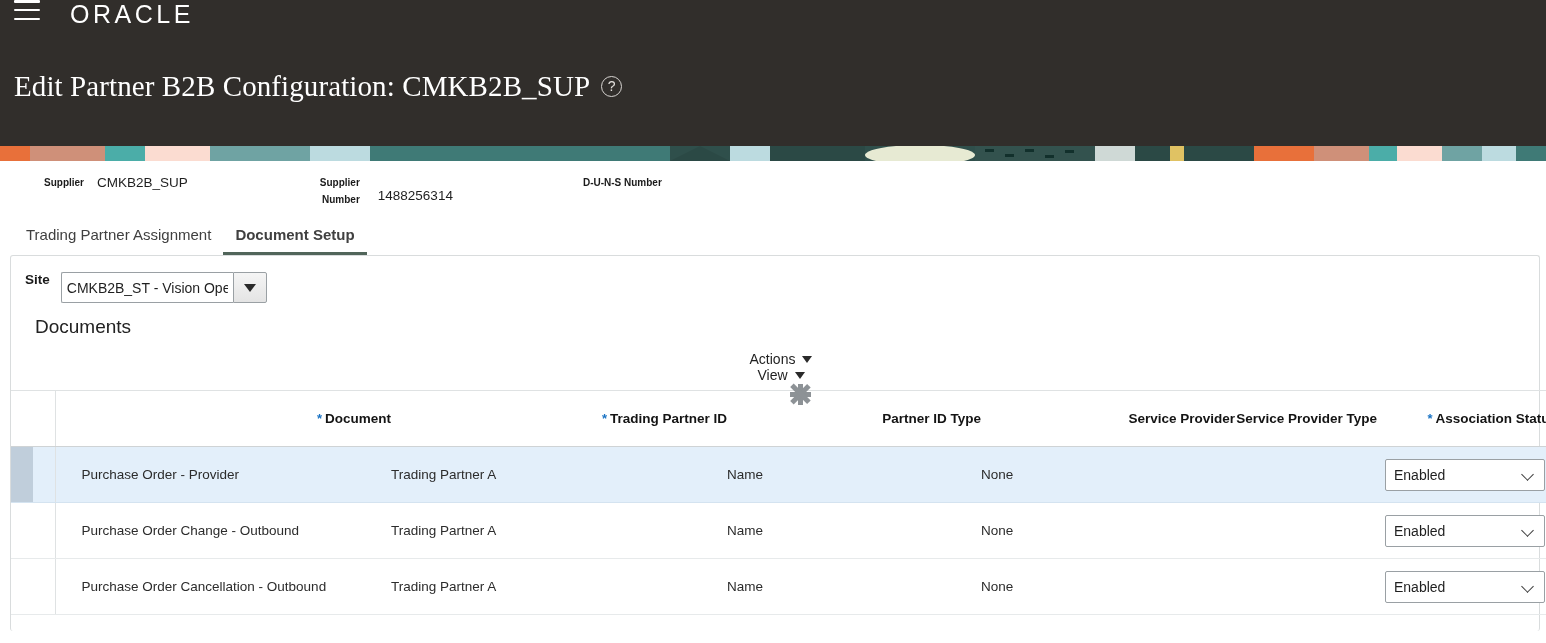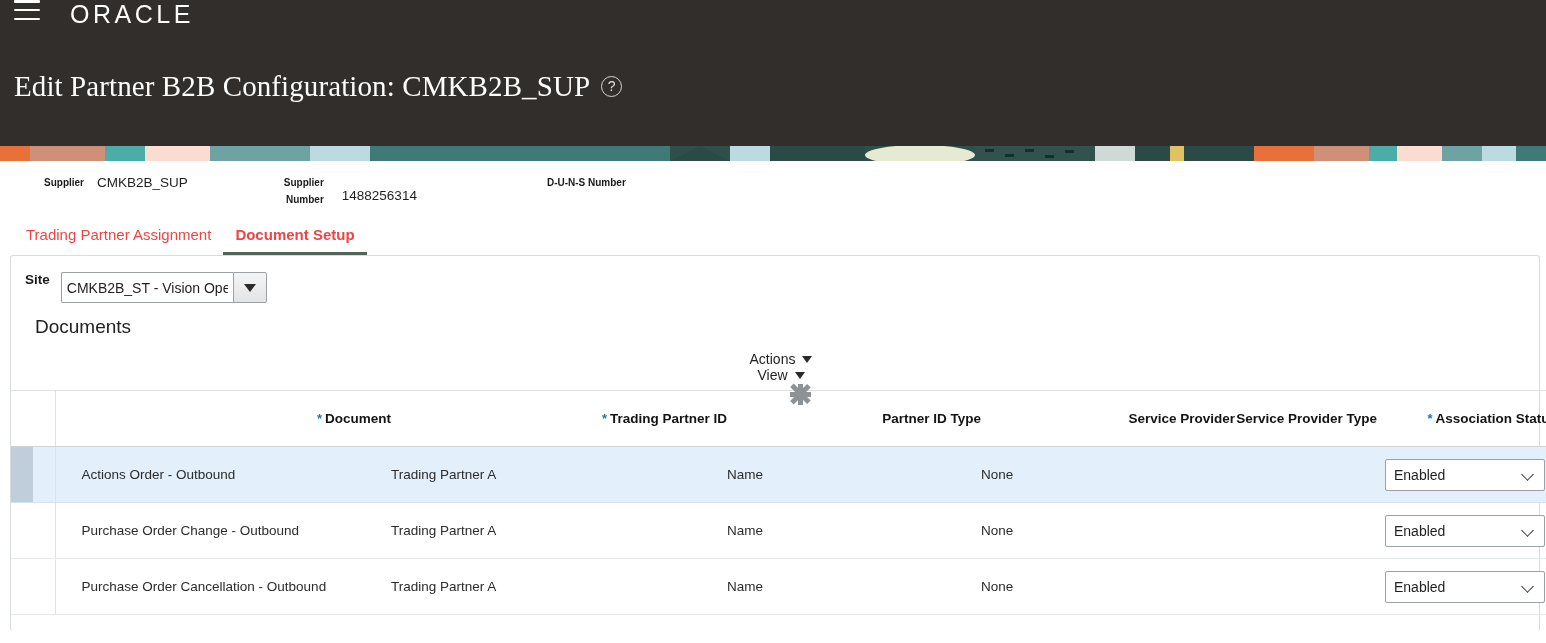--- a/index.html
+++ b/index.html
@@ -76,35 +76,35 @@
   .sup-label {
     font-size: 10px; font-weight: bold; color: #1a1a1a;
     line-height: 17px;
   }
   .sup-value {
     font-size: 13.5px; color: #1f1f1f;
     line-height: 17px;
   }
   .f-supplier { margin-left: 44px; }
   .f-supplier .sup-value { margin-left: 13px; }
-  .f-supnum { margin-left: 74px; }
+  .f-supnum { margin-left: 110px; }
   .f-supnum .sup-label { width: 62px; text-align: right; }
   .f-supnum .sup-value { margin-left: 18px; margin-top: 13px; }
   .f-duns { margin-left: 130px; }
 
   
   .tabs {
     display: flex; align-items: flex-end;
     height: 38px;
     padding-left: 14px;
   }
   .tab {
     padding: 0 12px 9px 12px;
     font-size: 15px;
-    color: #ef4444;
+    color: #404040;
     cursor: pointer;
     border-bottom: 3.5px solid transparent;
   }
   .tab.active {
     font-weight: bold;
     border-bottom-color: #51655a;
   }
 
   
   .panel {
@@ -401,21 +401,21 @@
             <div><span class="req-star">*</span><span>Association Status</span></div>
           </th>
         </tr>
       </thead>
       <tbody>
 
         <tr class="row-selected">
           <td class="c-sel"></td>
           <td class="c-gut"></td>
           <td>
-              <div class="cell-pad">Actions Order - Outbound</div>
+              <div class="cell-pad">Purchase Order - Provider</div>
             </td>
           <td>
               <div>Trading Partner A</div>
             </td>
           <td>
               <div>Name</div>
             </td>
           <td>
               <div>None</div>
             </td>

